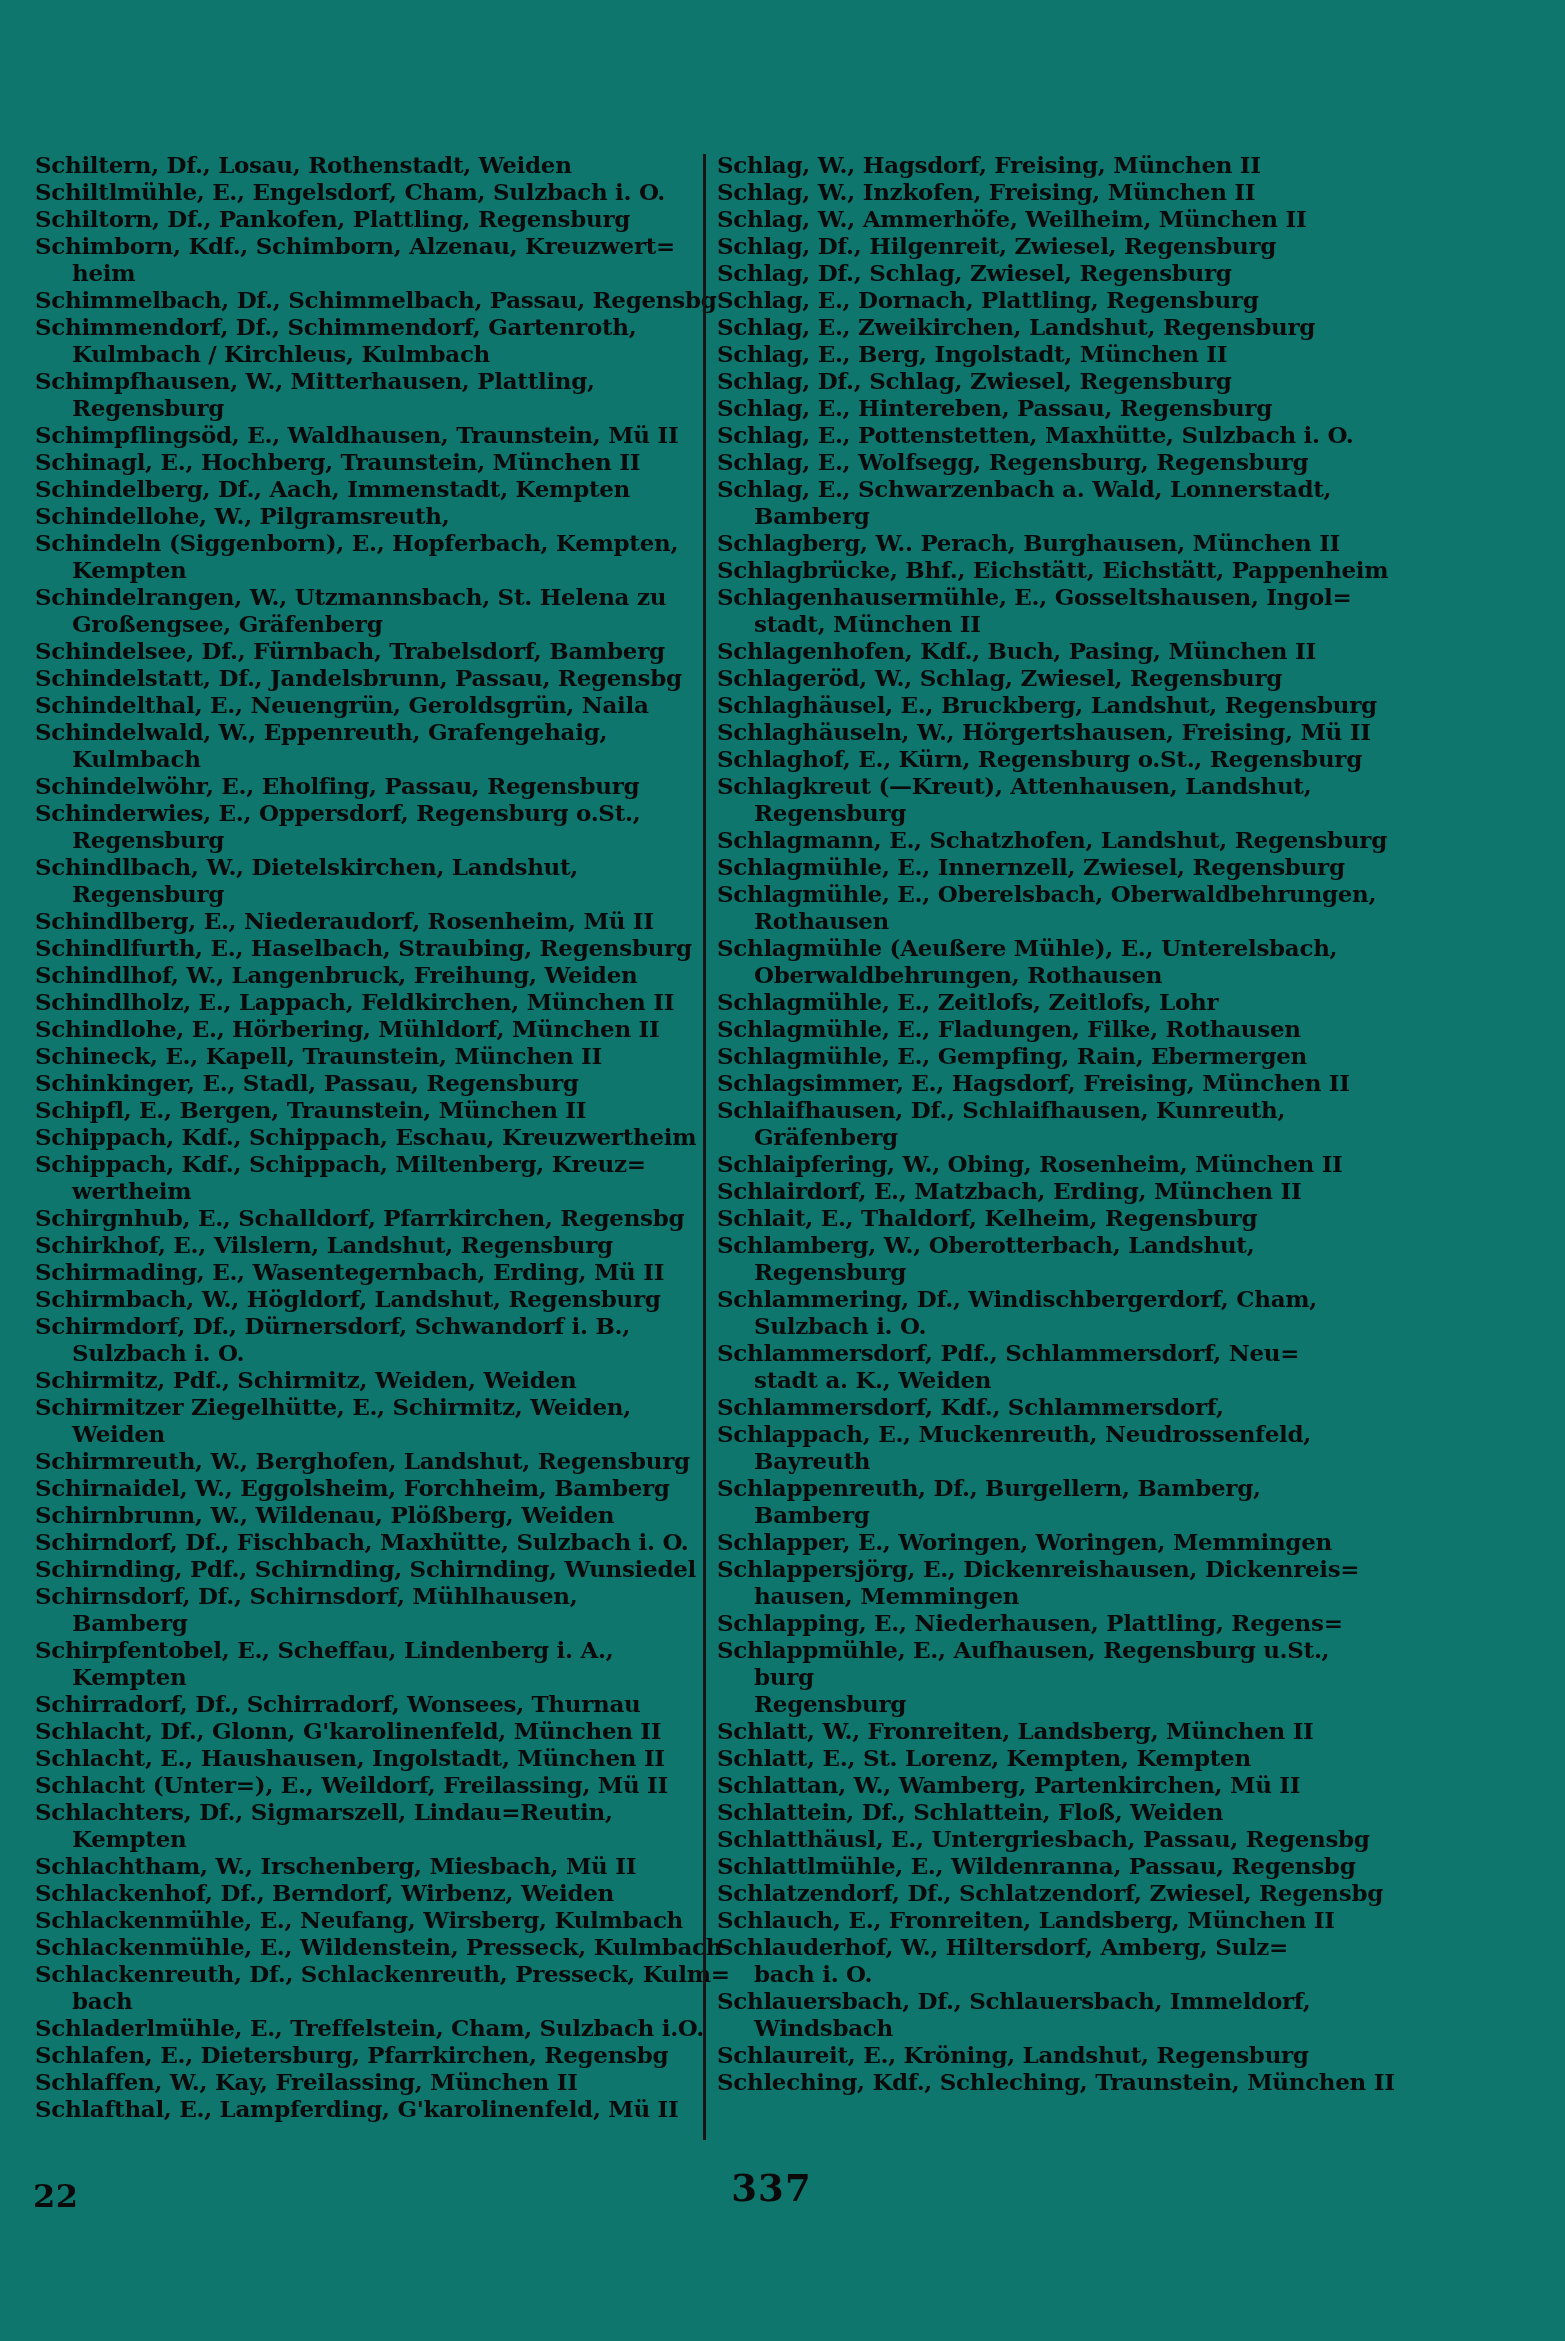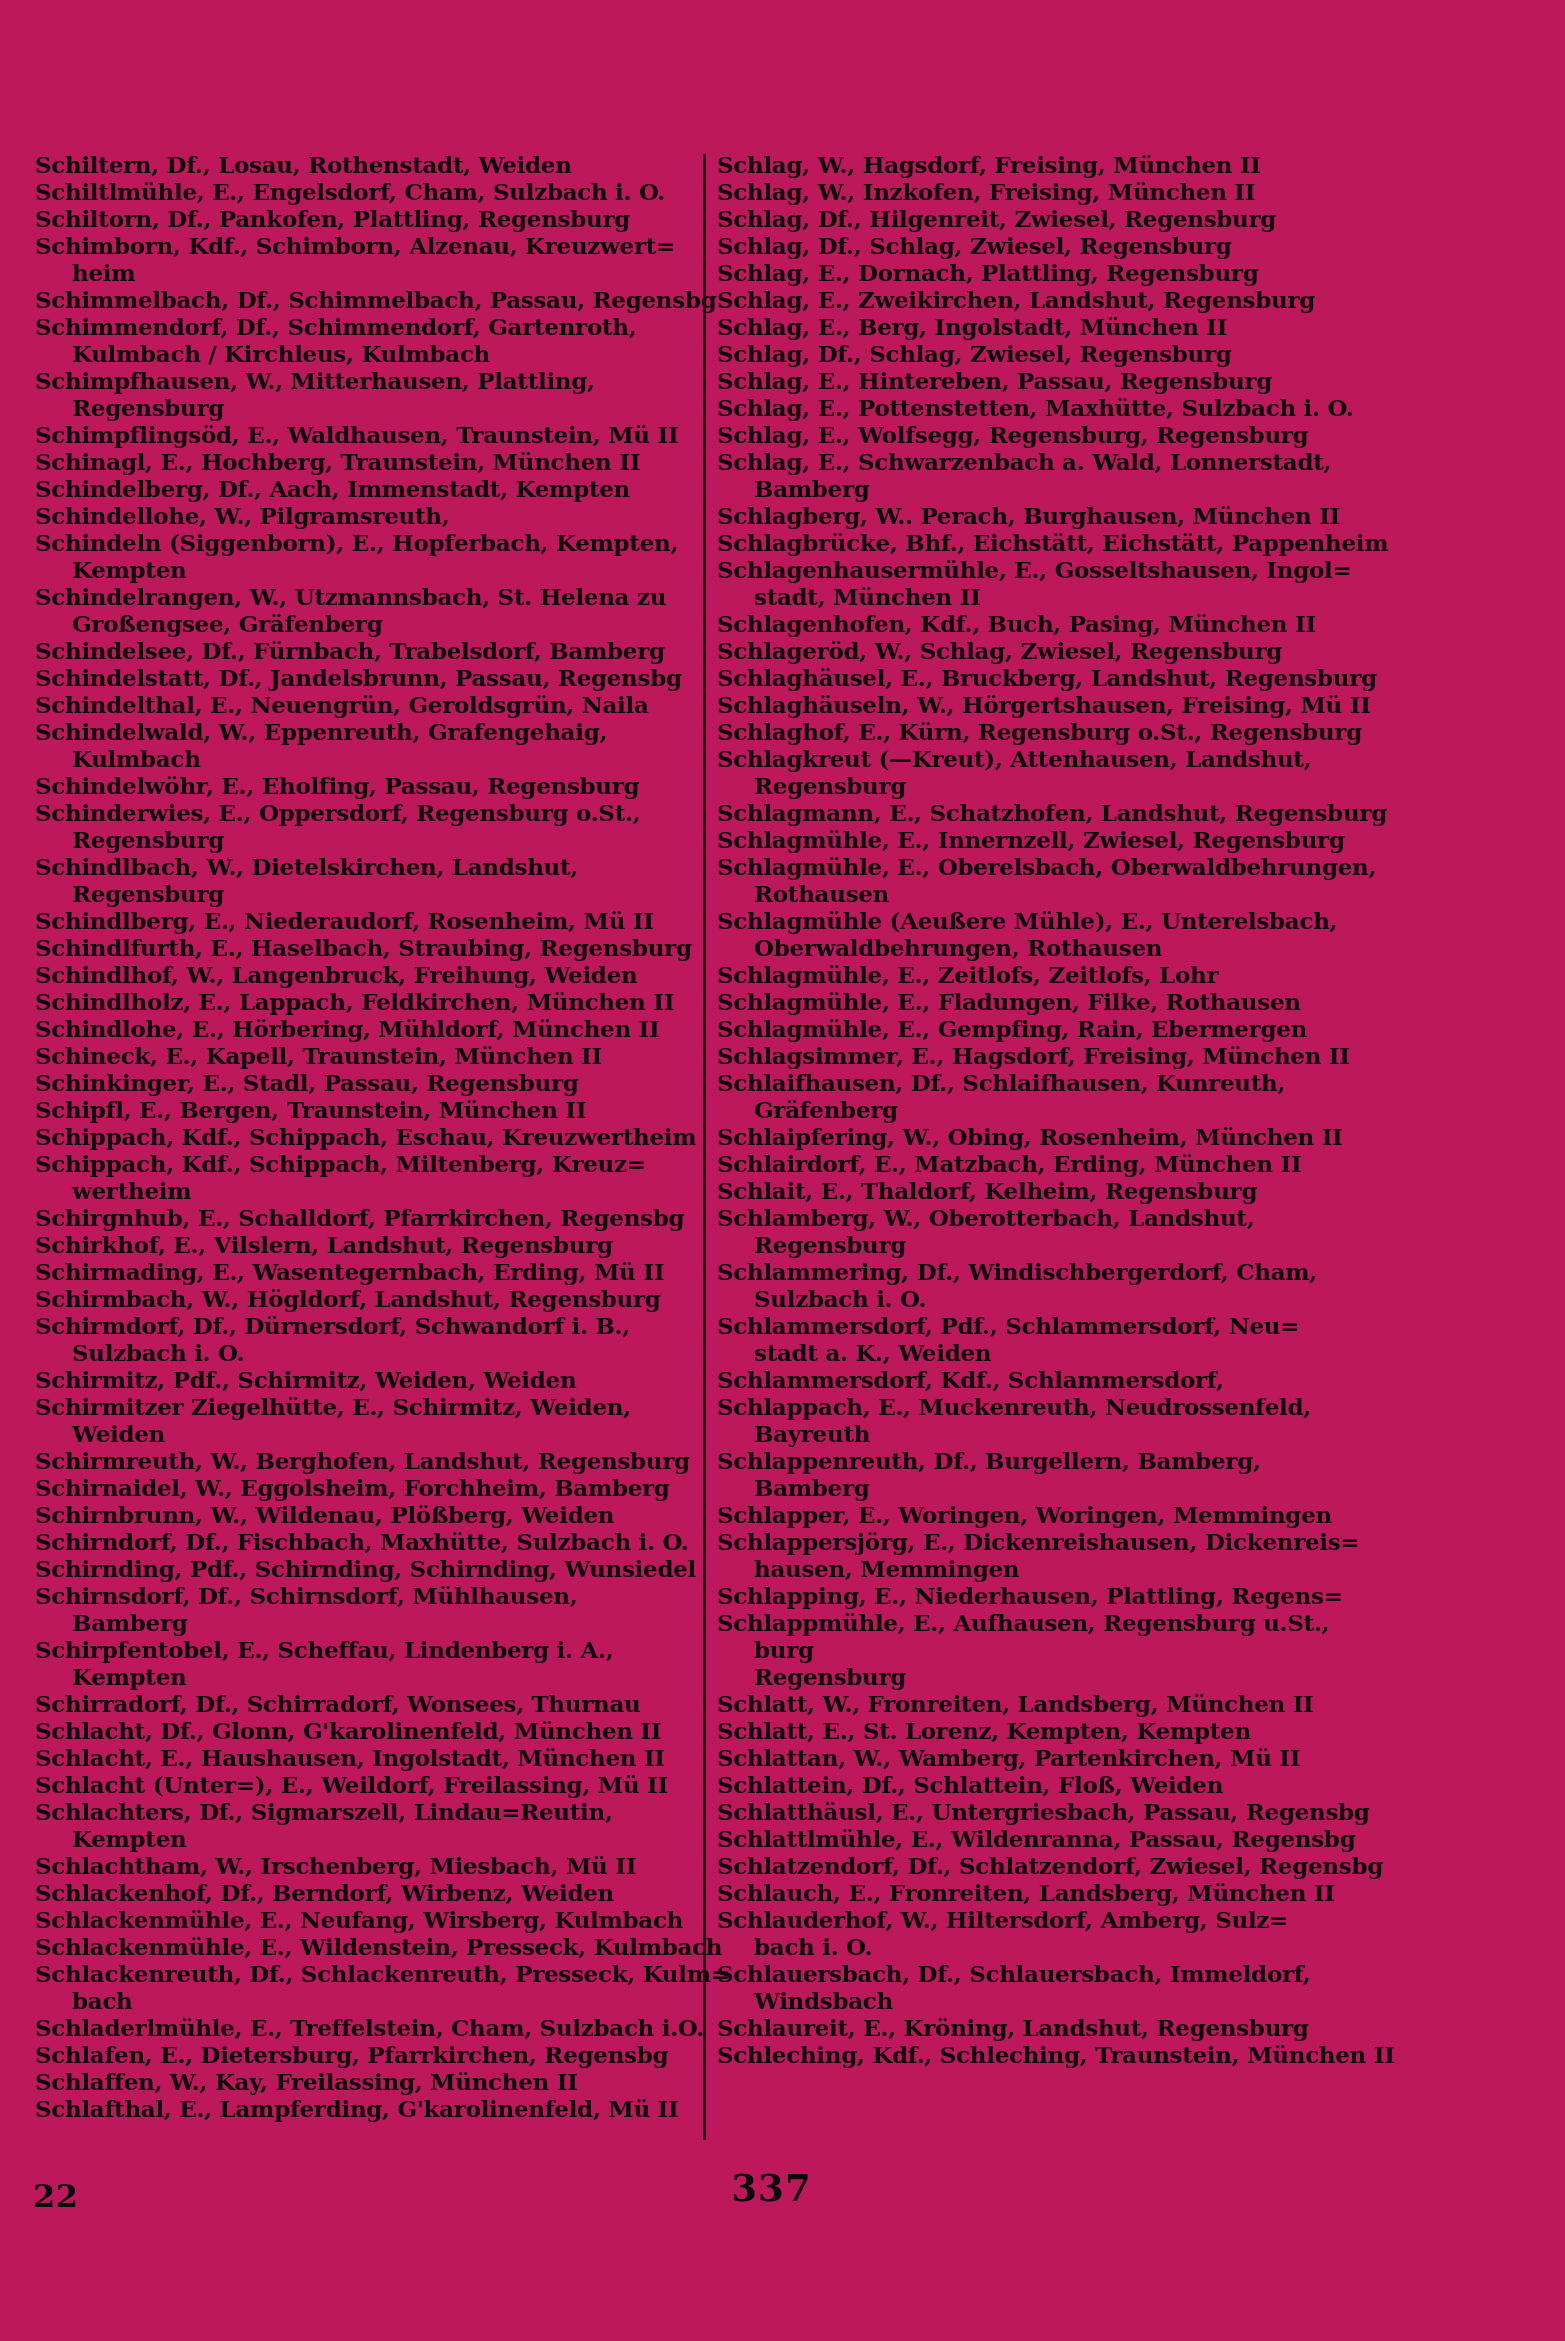--- a/index.html
+++ b/index.html
@@ -11,21 +11,21 @@
     width: 1566px;
     height: 2342px;
     position: relative;
     overflow: hidden;
     font-family: "DejaVu Serif", serif;
     color: #0a0a0a;
   }
   .page {
     position: absolute;
     inset: 0;
-    background: #be185d;
+    background: #0f766e;
   }
   .col {
     position: absolute;
     top: 151px;
   }
   .col-left  { left: 35px;   width: 668px; }
   .col-right { left: 717px; width: 783px; }
   .line {
     font-weight: bold;
     font-size: 23px;
@@ -140,20 +140,21 @@
       <div class="line">Schlafen, E., Dietersburg, Pfarrkirchen, Regensbg</div>
       <div class="line">Schlaffen, W., Kay, Freilassing, München II</div>
       <div class="line">Schlafthal, E., Lampferding, G'karolinenfeld, Mü II</div>
     </div>
 
   <div class="divider"></div>
 
   <div class="col col-right">
       <div class="line">Schlag, W., Hagsdorf, Freising, München II</div>
       <div class="line">Schlag, W., Inzkofen, Freising, München II</div>
+      <div class="line">Schlag, W., Ammerhöfe, Weilheim, München II</div>
       <div class="line">Schlag, Df., Hilgenreit, Zwiesel, Regensburg</div>
       <div class="line">Schlag, Df., Schlag, Zwiesel, Regensburg</div>
       <div class="line">Schlag, E., Dornach, Plattling, Regensburg</div>
       <div class="line">Schlag, E., Zweikirchen, Landshut, Regensburg</div>
       <div class="line">Schlag, E., Berg, Ingolstadt, München II</div>
       <div class="line">Schlag, Df., Schlag, Zwiesel, Regensburg</div>
       <div class="line">Schlag, E., Hintereben, Passau, Regensburg</div>
       <div class="line">Schlag, E., Pottenstetten, Maxhütte, Sulzbach i. O.</div>
       <div class="line">Schlag, E., Wolfsegg, Regensburg, Regensburg</div>
       <div class="line">Schlag, E., Schwarzenbach a. Wald, Lonnerstadt,</div>

